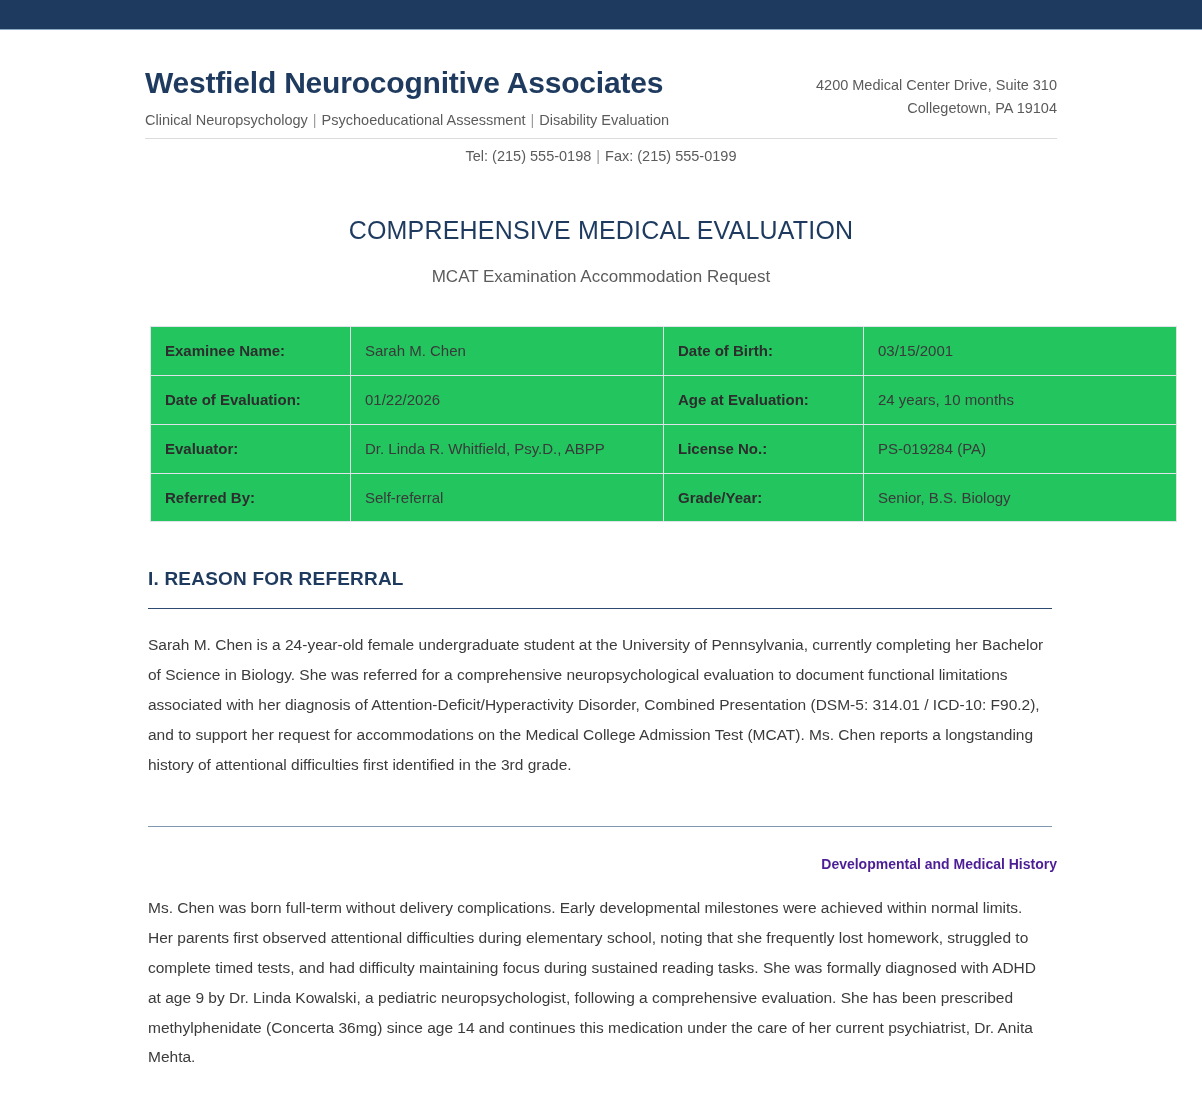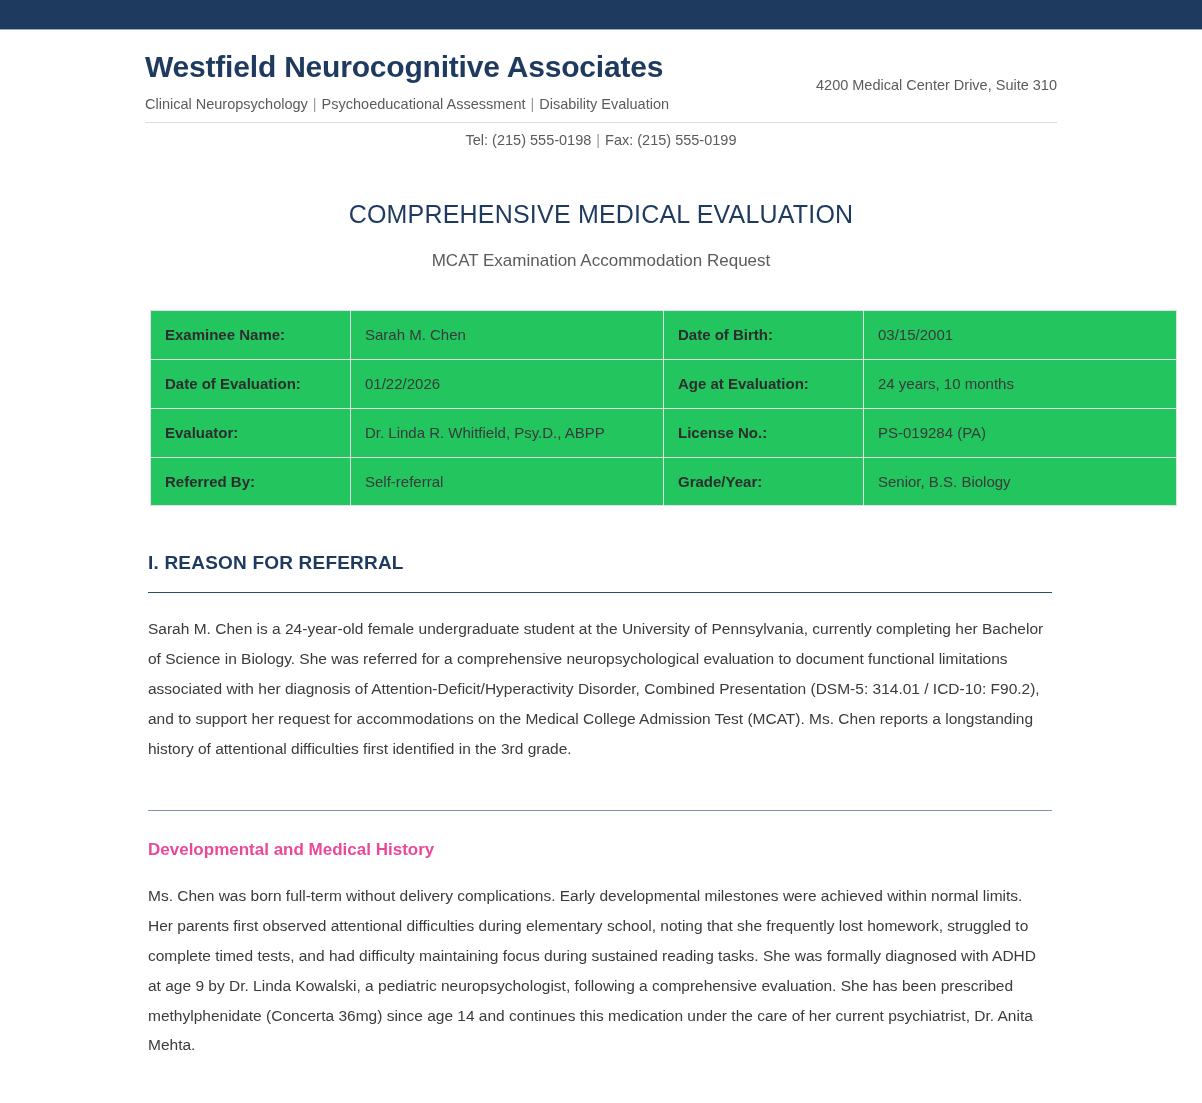--- a/index.html
+++ b/index.html
@@ -34,23 +34,23 @@
 
   .inner {
     margin: 0 auto;
     width: 912px;           
     padding-left: 0;
   }
 
   
   .letterhead {
     display: flex;
-    align-items: center;
+    align-items: flex-start;
     justify-content: space-between;
-    padding-top: 20px;
+    padding-top: 36px;
   }
   .lh-left { flex: 0 1 auto; }
   .practice-name {
     font-size: 30px;
     font-weight: bold;
     color: #1e3a5f;
     letter-spacing: -0.2px;
     line-height: 1.15;
     margin: 0 0 10px 0;
     white-space: nowrap;
@@ -148,24 +148,25 @@
     border: 0;
     border-top: 1px solid #2c4a72;
     margin: 18px 0 0 3px;
     width: 904px;
   }
   .section.alt .section-rule {
     border-top: 1px solid #8096b0;
   }
 
   .subheading {
-    font-size: 17px;
-    font-weight: bold;
-    color: #ec4899;
+    font-size: 14px;
+    font-weight: bold;
+    color: #4c1d95;
     margin: 29px 0 0 3px;
+    text-align: right;
   }
 
   p.body-text {
     font-size: 15.5px;
     line-height: 1.93;
     color: #3b3b3b;
     margin: 21px 0 0 3px;
     width: 900px;
     text-align: left;
   }
@@ -180,20 +181,21 @@
 
     <div class="letterhead">
       <div class="lh-left">
         <div class="practice-name">Westfield Neurocognitive Associates</div>
         <div class="practice-tagline">
           <span>Clinical Neuropsychology</span><span class="tag-sep">|</span><span>Psychoeducational Assessment</span><span class="tag-sep">|</span><span>Disability Evaluation</span>
         </div>
       </div>
       <div class="lh-right">
         <div>4200 Medical Center Drive, Suite 310</div>
+        <div>Collegetown, PA 19104</div>
       </div>
     </div>
 
     <hr class="lh-rule">
 
     <div class="contact-line">
       <span>Tel: (215) 555-0198</span><span class="contact-sep">|</span><span>Fax: (215) 555-0199</span>
     </div>
 
     <h1 class="doc-title">COMPREHENSIVE MEDICAL EVALUATION</h1>

